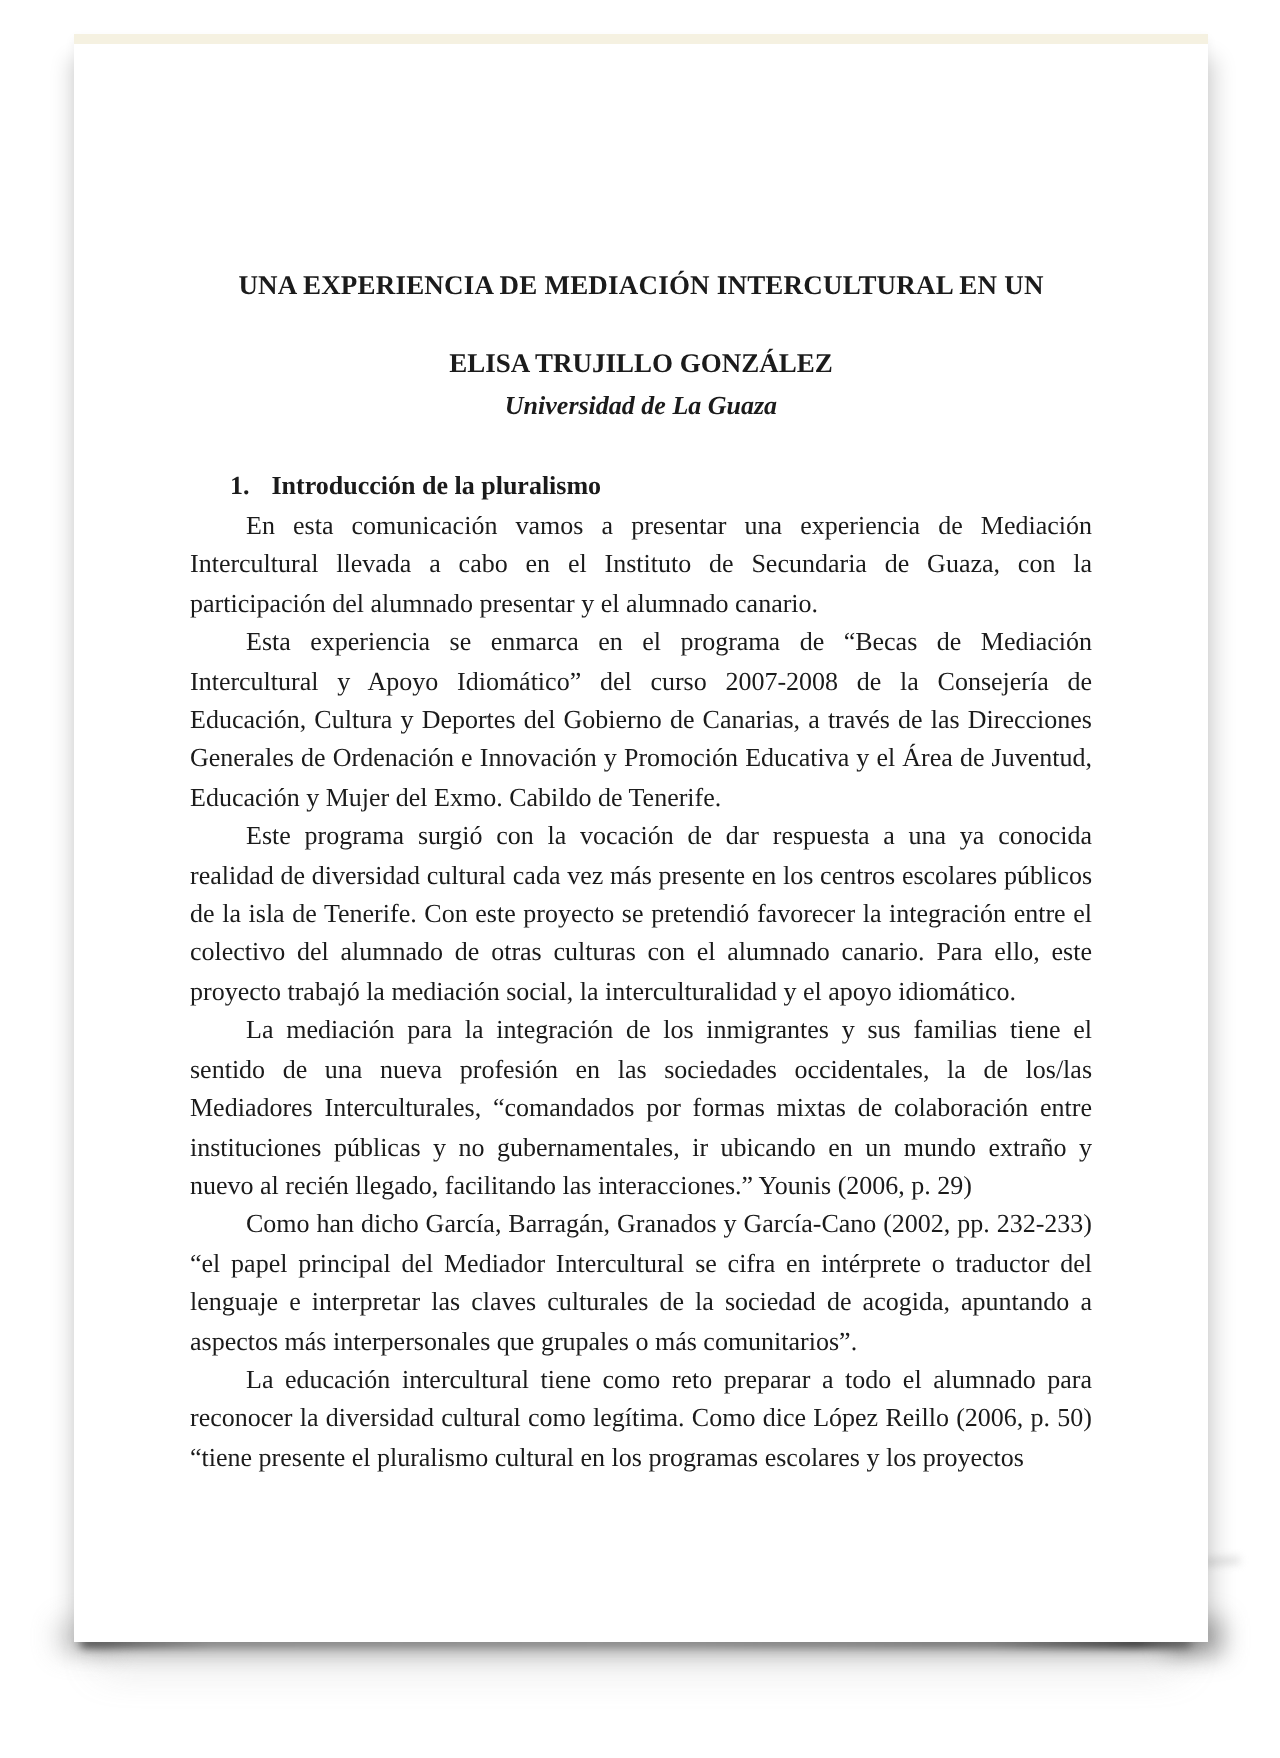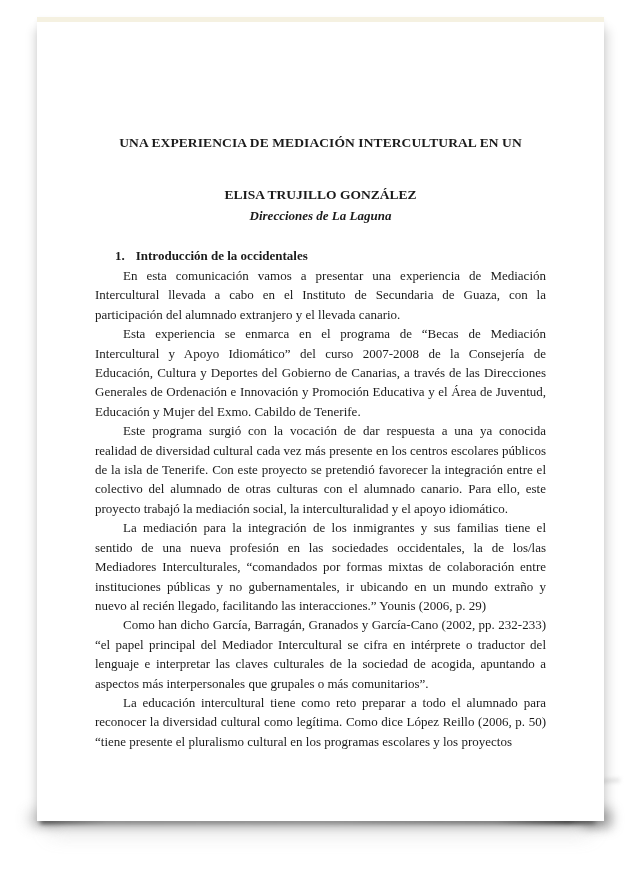--- a/index.html
+++ b/index.html
@@ -97,21 +97,21 @@
   }
   .doc-title {
     padding-top: 110px;
     text-align: center;
     font-weight: bold;
     font-size: 13.5px;
     line-height: 21px;
     letter-spacing: 0.1px;
   }
   .doc-author-block {
-    margin-top: 31px;
+    margin-top: 18px;
     text-align: center;
     font-weight: bold;
     font-size: 13.5px;
     line-height: 21px;
   }
   .doc-affiliation {
     font-size: 13px;
     font-style: italic;
   }
   .doc-heading {
@@ -145,28 +145,28 @@
 
   <div class="page">
     <div class="doc-content">
 
       <div class="doc-title">
         <div>UNA EXPERIENCIA DE MEDIACIÓN INTERCULTURAL EN UN</div>
       </div>
 
       <div class="doc-author-block">
         <div>ELISA TRUJILLO GONZÁLEZ</div>
-        <div class="doc-affiliation">Direcciones de La Laguna</div>
+        <div class="doc-affiliation">Universidad de La Guaza</div>
       </div>
 
       <div class="doc-heading">
-        <span class="section-num">1.</span><span>Introducción de la occidentales</span>
+        <span class="section-num">1.</span><span>Introducción de la pluralismo</span>
       </div>
 
-      <p class="doc-paragraph">En esta comunicación vamos a presentar una experiencia de Mediación Intercultural llevada a cabo en el Instituto de Secundaria de Guaza, con la participación del alumnado extranjero y el llevada canario.</p>
+      <p class="doc-paragraph">En esta comunicación vamos a presentar una experiencia de Mediación Intercultural llevada a cabo en el Instituto de Secundaria de Guaza, con la participación del alumnado presentar y el alumnado canario.</p>
       <p class="doc-paragraph">Esta experiencia se enmarca en el programa de “Becas de Mediación Intercultural y Apoyo Idiomático” del curso 2007-2008 de la Consejería de Educación, Cultura y Deportes del Gobierno de Canarias, a través de las Direcciones Generales de Ordenación e Innovación y Promoción Educativa y el Área de Juventud, Educación y Mujer del Exmo. Cabildo de Tenerife.</p>
       <p class="doc-paragraph">Este programa surgió con la vocación de dar respuesta a una ya conocida realidad de diversidad cultural cada vez más presente en los centros escolares públicos de la isla de Tenerife. Con este proyecto se pretendió favorecer la integración entre el colectivo del alumnado de otras culturas con el alumnado canario. Para ello, este proyecto trabajó la mediación social, la interculturalidad y el apoyo idiomático.</p>
       <p class="doc-paragraph">La mediación para la integración de los inmigrantes y sus familias tiene el sentido de una nueva profesión en las sociedades occidentales, la de los/las Mediadores Interculturales, “comandados por formas mixtas de colaboración entre instituciones públicas y no gubernamentales, ir ubicando en un mundo extraño y nuevo al recién llegado, facilitando las interacciones.” Younis (2006, p. 29)</p>
       <p class="doc-paragraph">Como han dicho García, Barragán, Granados y García-Cano (2002, pp. 232-233) “el papel principal del Mediador Intercultural se cifra en intérprete o traductor del lenguaje e interpretar las claves culturales de la sociedad de acogida, apuntando a aspectos más interpersonales que grupales o más comunitarios”.</p>
       <p class="doc-paragraph">La educación intercultural tiene como reto preparar a todo el alumnado para reconocer la diversidad cultural como legítima. Como dice López Reillo (2006, p. 50) “tiene presente el pluralismo cultural en los programas escolares y los proyectos</p>
 
     </div>
   </div>
 </div>
 

